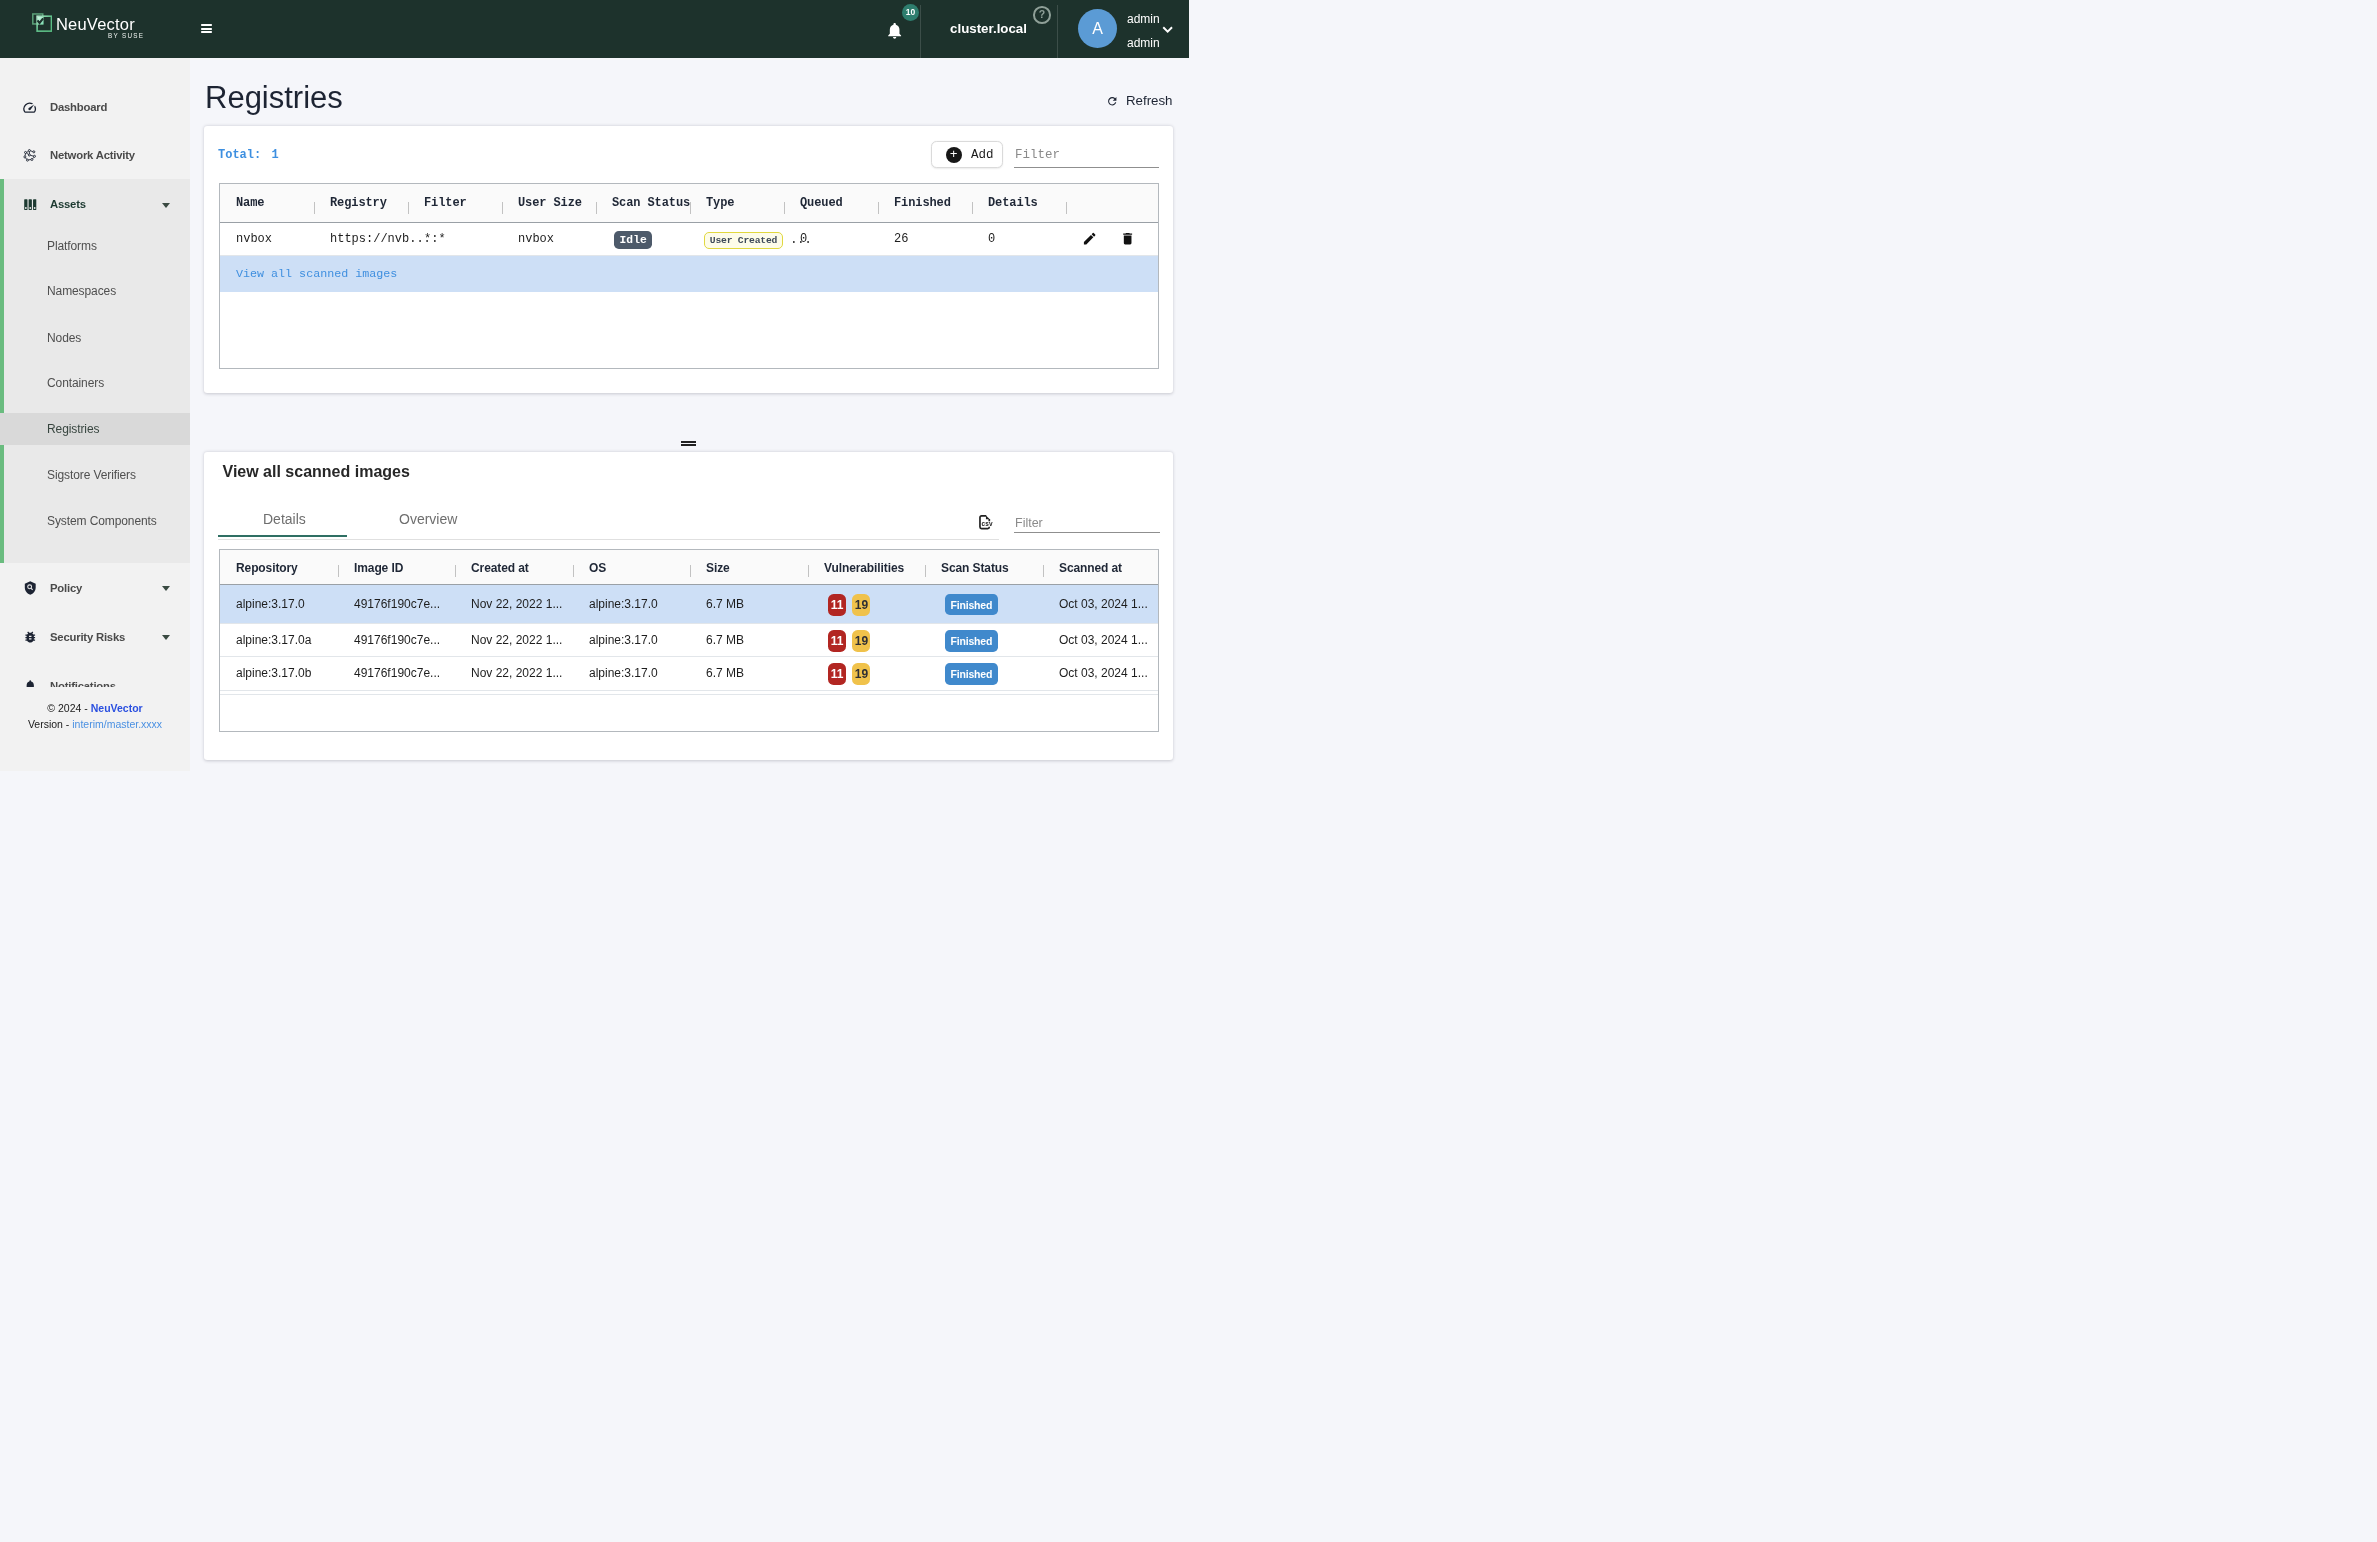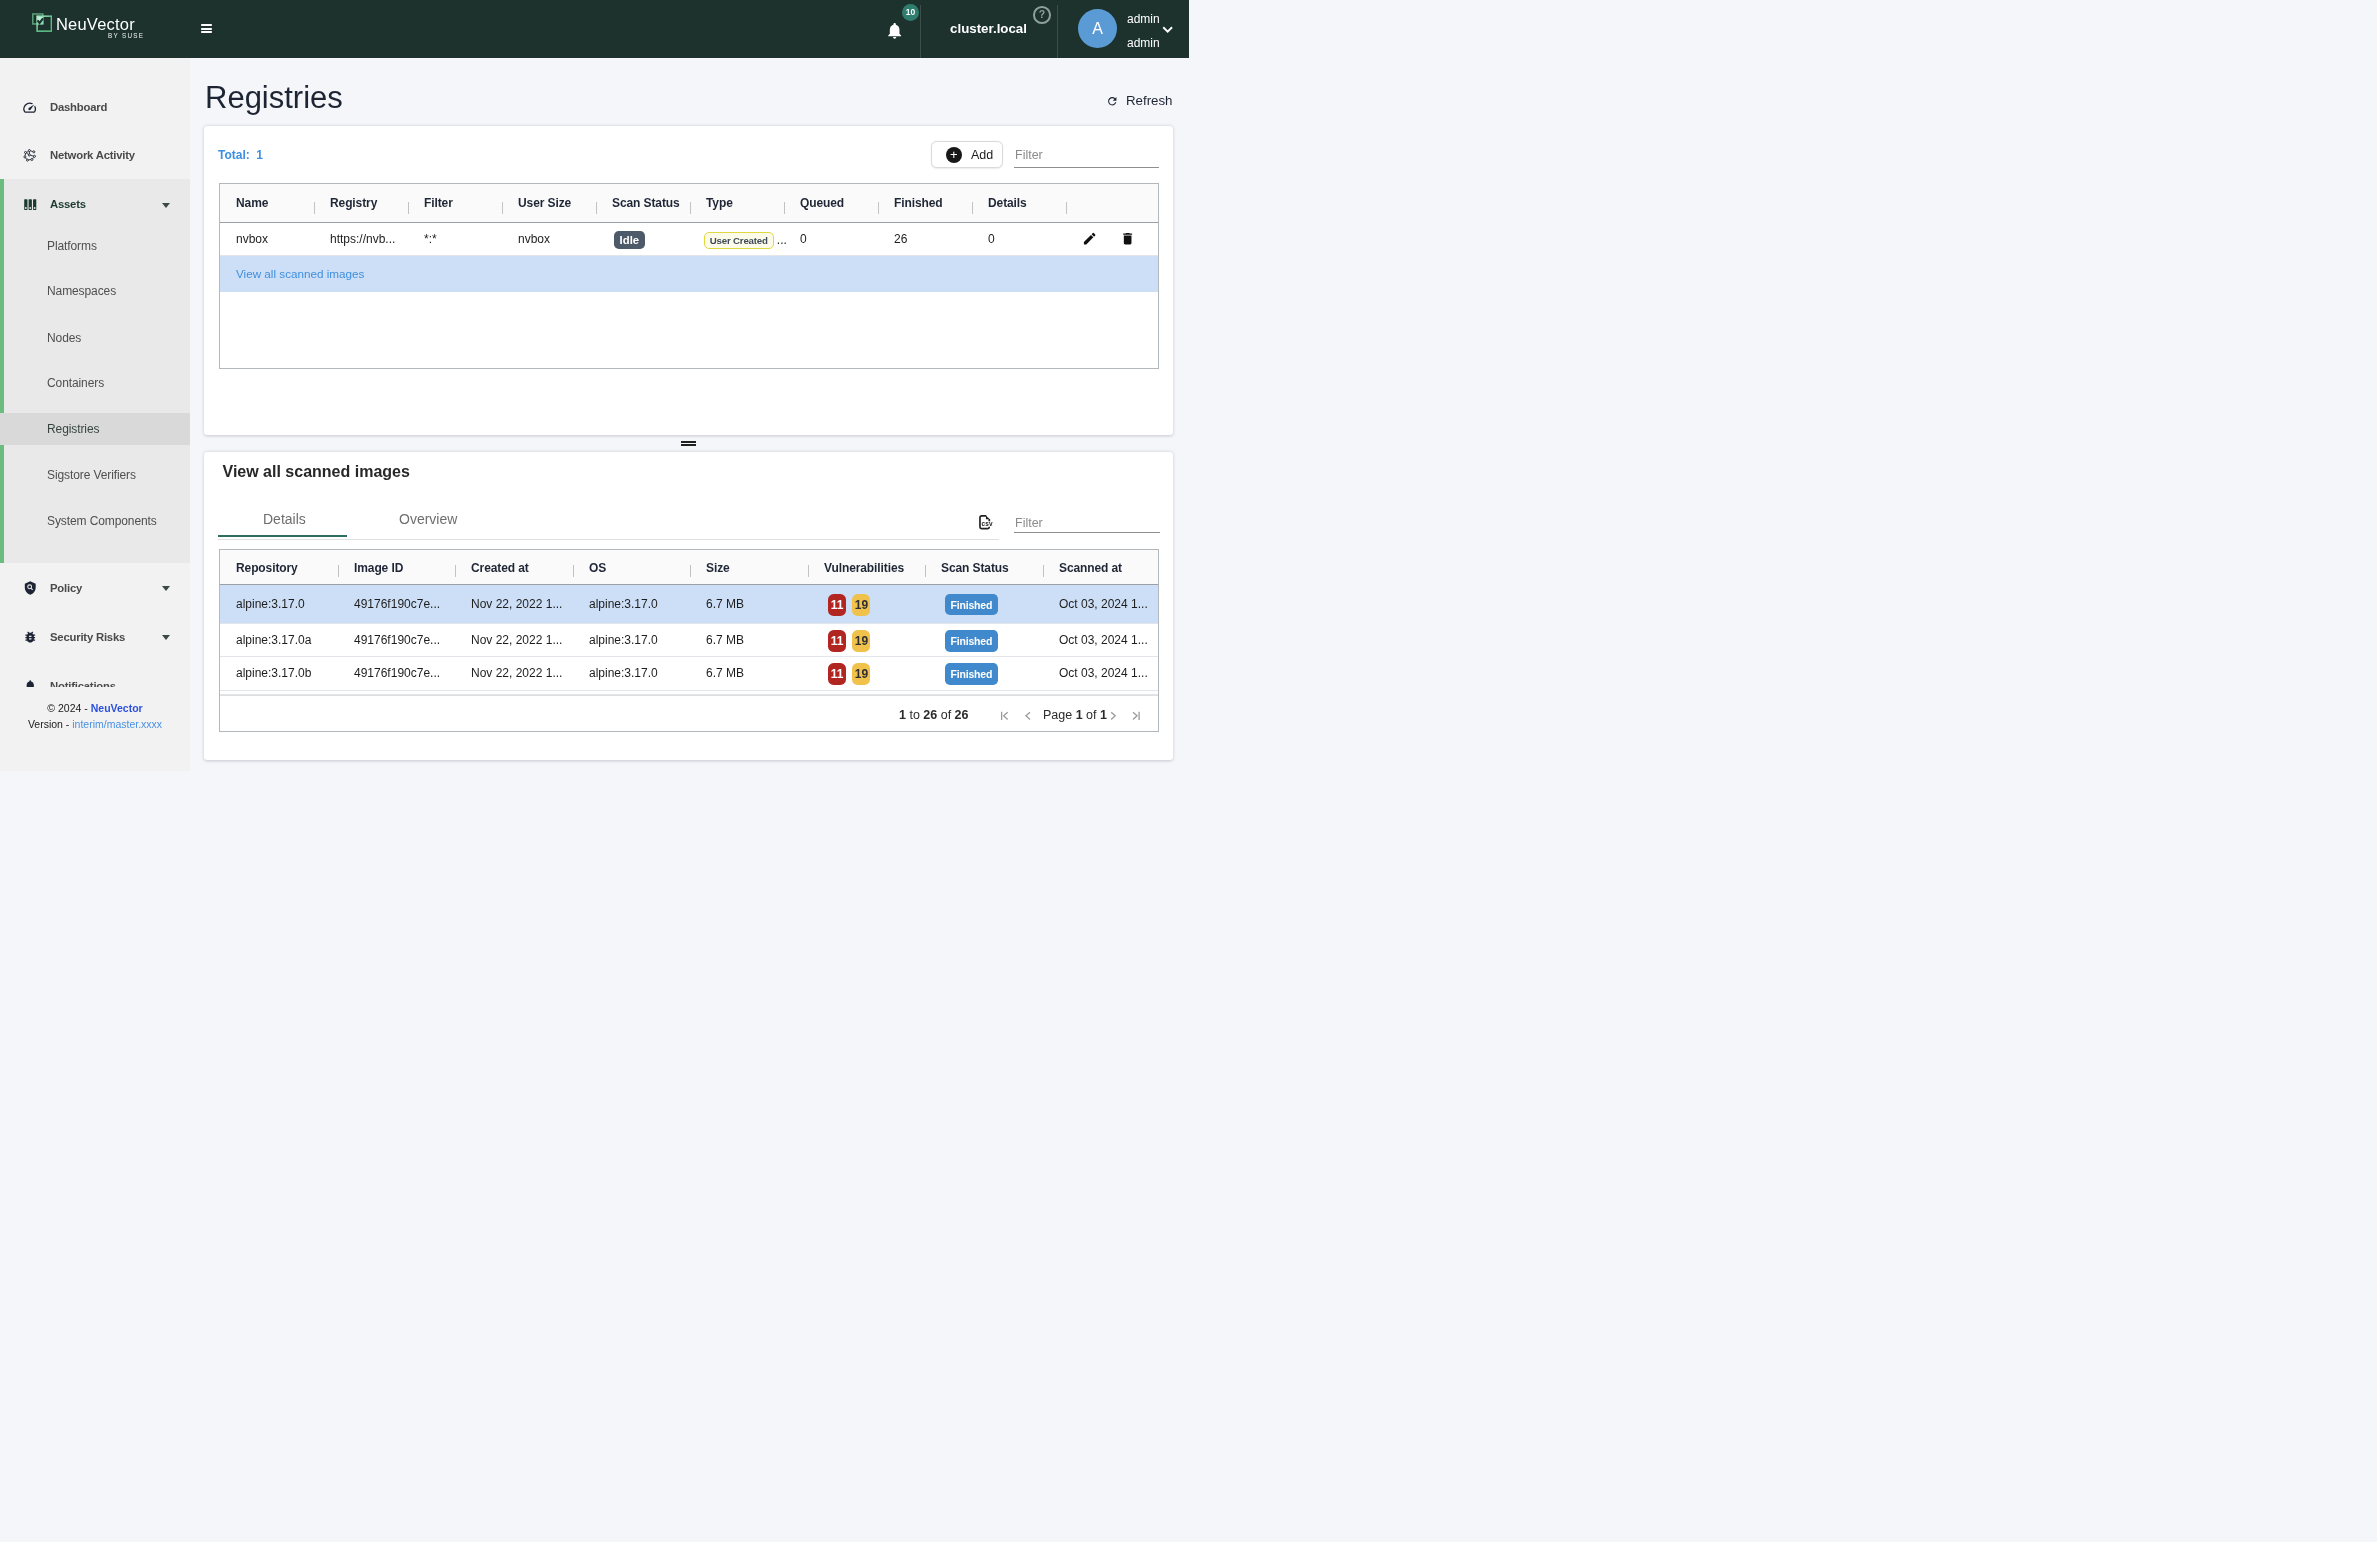--- a/index.html
+++ b/index.html
@@ -36,21 +36,21 @@
   #sfoot { position:absolute; left:0; top:629px; width:190px; height:84px; background:#f2f2f2; text-align:center; }
   #sfoot .l1 { margin-top:14.5px; font-size:10.5px; color:#1a1a1a; }
   #sfoot .l1 b { color:#2b50e0; }
   #sfoot .l2 { margin-top:4.8px; font-size:10.5px; color:#1a1a1a; }
   #sfoot .l2 span { color:#4a90e2; }
 
   
   #title { position:absolute; left:205px; top:80px; font-size:31px; color:#1d2433; letter-spacing:0px; }
   #refresh { position:absolute; right:16.5px; top:93px; color:#1d2433; font-size:13.3px; }
   .card { position:absolute; left:204px; width:969px; background:#fff; border-radius:3.2px; box-shadow:0 0.8px 3.2px rgba(35,35,60,0.22); }
-  #card1 { top:126px; height:309px; }
+  #card1 { top:126px; height:267px;font-family:Liberation Mono, monospace; }
   #card2 { top:452px; height:308px; }
 
   #total { position:absolute; left:14px; top:22px; font-size:12px; font-weight:bold; color:#3d8fe0; }
   #addbtn { position:absolute; left:727px; top:14.5px; width:72px; height:27px; border:0.8px solid #dadada; border-radius:5.6px; background:#fff; box-shadow:0 0.8px 1.6px rgba(0,0,0,0.08); }
   #addbtn .pc { position:absolute; left:13.7px; top:5.6px; width:16px; height:16px; border-radius:50%; background:#171717; color:#fff; text-align:center; line-height:15.3px; font-size:13px; }
   #addbtn .at { position:absolute; left:39px; top:6.4px; font-size:12.5px; color:#1c1c1c; }
   .filterlbl { position:absolute; font-size:12.5px; color:#8a8a8a; }
   .filterline { position:absolute; height:0.8px; background:#8f8f8f; }
   .tbl { position:absolute; left:15px; width:940px; border:0.8px solid #b3b8bd; background:#fff; }
   .thead { background:#fafafa; border-bottom:0.8px solid #9aa0a6; position:relative; }
@@ -331,31 +331,15 @@
       <div class="cell" style="left:251px; top:8.9px;">Nov 22, 2022 1...</div>
       <div class="cell" style="left:369px; top:8.9px;">alpine:3.17.0</div>
       <div class="cell" style="left:486px; top:8.9px;">6.7 MB</div>
       <div class="cell" style="left:608px; top:5.6px;"><span class="vbadge vred">11</span><span class="vbadge vyel">19</span></div>
       <div class="cell" style="left:725px; top:6px;"><span class="badge-fin">Finished</span></div>
       <div class="cell" style="left:839px; top:8.9px;">Oct 03, 2024 1...</div>
       <div class="rowsep" style="bottom:0;"></div>
     </div>
     <div class="rowsep" style="top:144px;"></div>
 
-    <div id="pagerow">
-      <div class="pgt" style="left:679px;"><b>1</b> to <b>26</b> of <b>26</b></div>
-      <svg class="abs" style="left:780px; top:14.5px;" width="9.7" height="9.7" viewBox="0 0 12 12">
-          <path d="M2 1 V11 M9.5 1.5 L4.5 6 L9.5 10.5" stroke="#9a9a9a" stroke-width="1.6" fill="none"></path>
-        </svg>
-      <svg class="abs" style="left:804px; top:14.5px;" width="7.2" height="9.7" viewBox="0 0 9 12">
-          <path d="M7.5 1.5 L2.5 6 L7.5 10.5" stroke="#9a9a9a" stroke-width="1.6" fill="none"></path>
-        </svg>
-      <div class="pgt" style="left:823px;">Page <b>1</b> of <b>1</b></div>
-      <svg class="abs" style="left:890px; top:14.5px;" width="7.2" height="9.7" viewBox="0 0 9 12">
-          <path d="M1.5 1.5 L6.5 6 L1.5 10.5" stroke="#9a9a9a" stroke-width="1.6" fill="none"></path>
-        </svg>
-      <svg class="abs" style="left:911px; top:14.5px;" width="9.7" height="9.7" viewBox="0 0 12 12">
-          <path d="M2.5 1.5 L7.5 6 L2.5 10.5 M10 1 V11" stroke="#9a9a9a" stroke-width="1.6" fill="none"></path>
-        </svg>
-    </div>
   </div>
 </div>
 
 
 </body></html>

